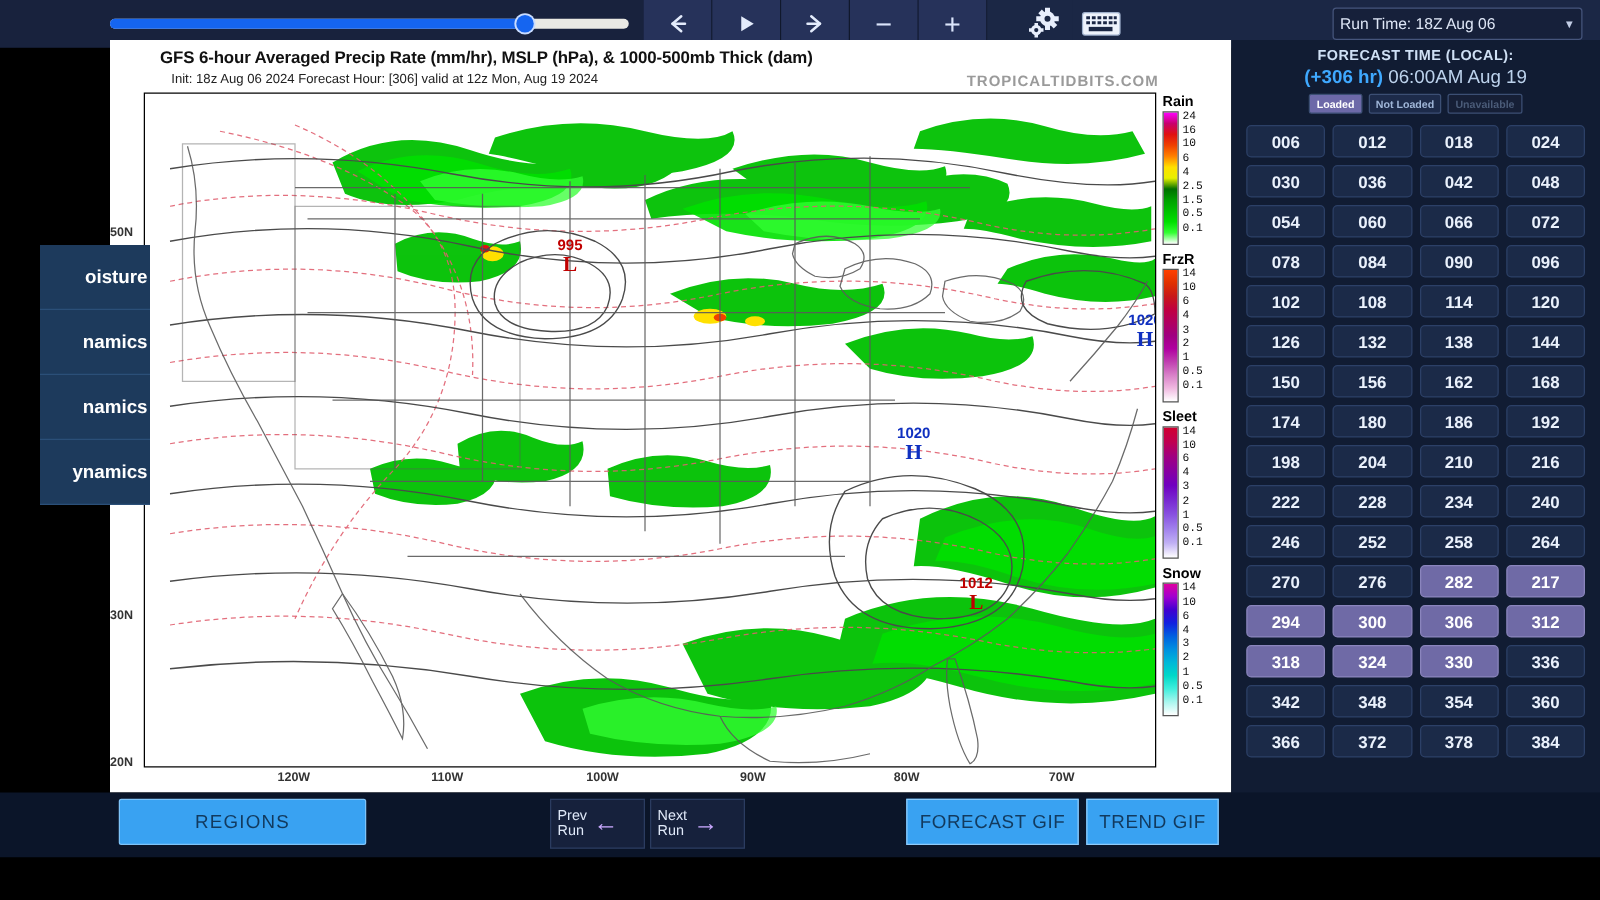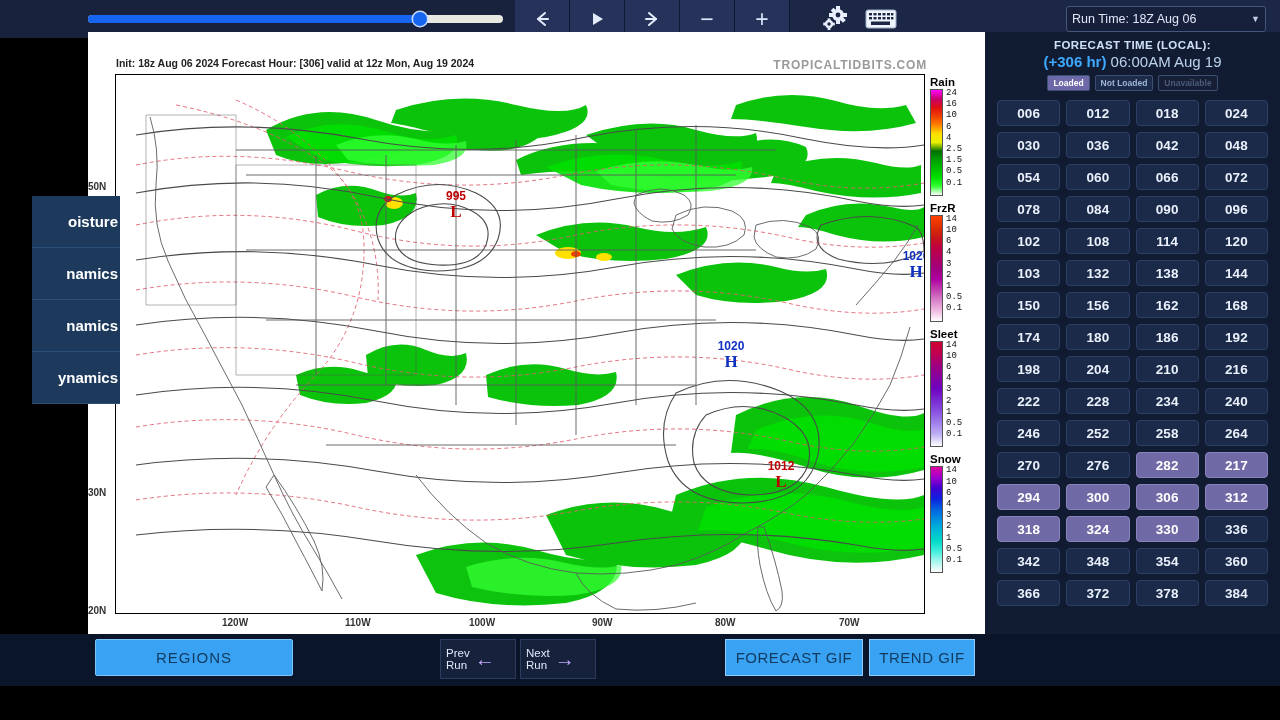--- a/index.html
+++ b/index.html
@@ -75,22 +75,22 @@
     position: absolute; left: 88px; top: 32px;
     width: 897px; height: 602px; background: #fff;
     overflow: hidden;
   }
   .map-title {
     position: absolute; left: 40px; top: 6px;
     font-size: 13.5px; font-weight: bold; color: #111;
     white-space: nowrap; letter-spacing: -0.1px;
   }
   .map-sub {
-    position: absolute; left: 28px; top: 25px;
-    font-size: 10.5px; color: #222; white-space: nowrap; font-weight: bold;
+    position: absolute; left: 49px; top: 25px;
+    font-size: 10.5px; color: #222; white-space: nowrap;
   }
   .watermark {
     position: absolute; right: 58px; top: 26px;
     font-size: 12px; font-weight: bold; color: #9a9a9a;
     letter-spacing: 0.8px;
   }
   .plotbox {
     position: absolute; left: 27px; top: 42px;
     width: 810px; height: 540px;
     border: 1.5px solid #000; background: #fff; overflow: hidden;
@@ -264,20 +264,21 @@
       </div>
       <div class="fly-item">
         <span>namics</span>
       </div>
       <div class="fly-item">
         <span>ynamics</span>
       </div>
     </div>
 
   <div class="mapwrap">
+    <div class="map-title">GFS 6-hour Averaged Precip Rate (mm/hr), MSLP (hPa), &amp; 1000-500mb Thick (dam)</div>
     <div class="map-sub">Init: 18z Aug 06 2024    Forecast Hour: [306]    valid at 12z Mon, Aug 19 2024</div>
     <div class="watermark">TROPICALTIDBITS.COM</div>
 
     <div class="plotbox">
       <svg width="808" height="538" viewBox="0 0 808 538">
         <rect width="808" height="538" fill="#ffffff"></rect>
 
         <g fill="#00c000" opacity="0.95">
           <path d="M150 55 Q200 25 260 45 Q320 65 360 50 Q400 38 430 55 Q410 80 360 75 Q300 70 250 85 Q195 95 160 80 Z"></path>
           <path d="M280 35 Q340 15 400 30 Q450 42 470 30 Q480 52 430 62 Q370 72 320 58 Q290 50 275 48 Z"></path>
@@ -493,21 +494,21 @@
         <div class="hcell">066</div>
         <div class="hcell">072</div>
         <div class="hcell">078</div>
         <div class="hcell">084</div>
         <div class="hcell">090</div>
         <div class="hcell">096</div>
         <div class="hcell">102</div>
         <div class="hcell">108</div>
         <div class="hcell">114</div>
         <div class="hcell">120</div>
-        <div class="hcell">103</div>
+        <div class="hcell">126</div>
         <div class="hcell">132</div>
         <div class="hcell">138</div>
         <div class="hcell">144</div>
         <div class="hcell">150</div>
         <div class="hcell">156</div>
         <div class="hcell">162</div>
         <div class="hcell">168</div>
         <div class="hcell">174</div>
         <div class="hcell">180</div>
         <div class="hcell">186</div>

